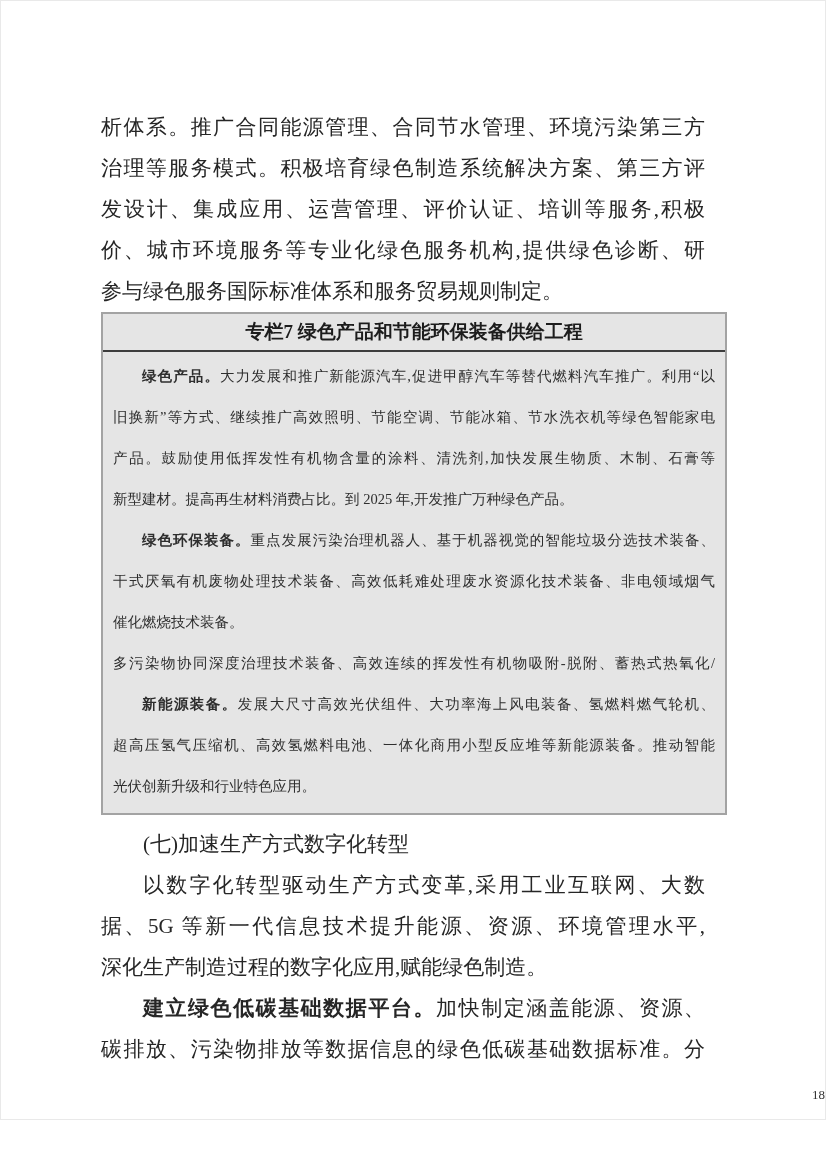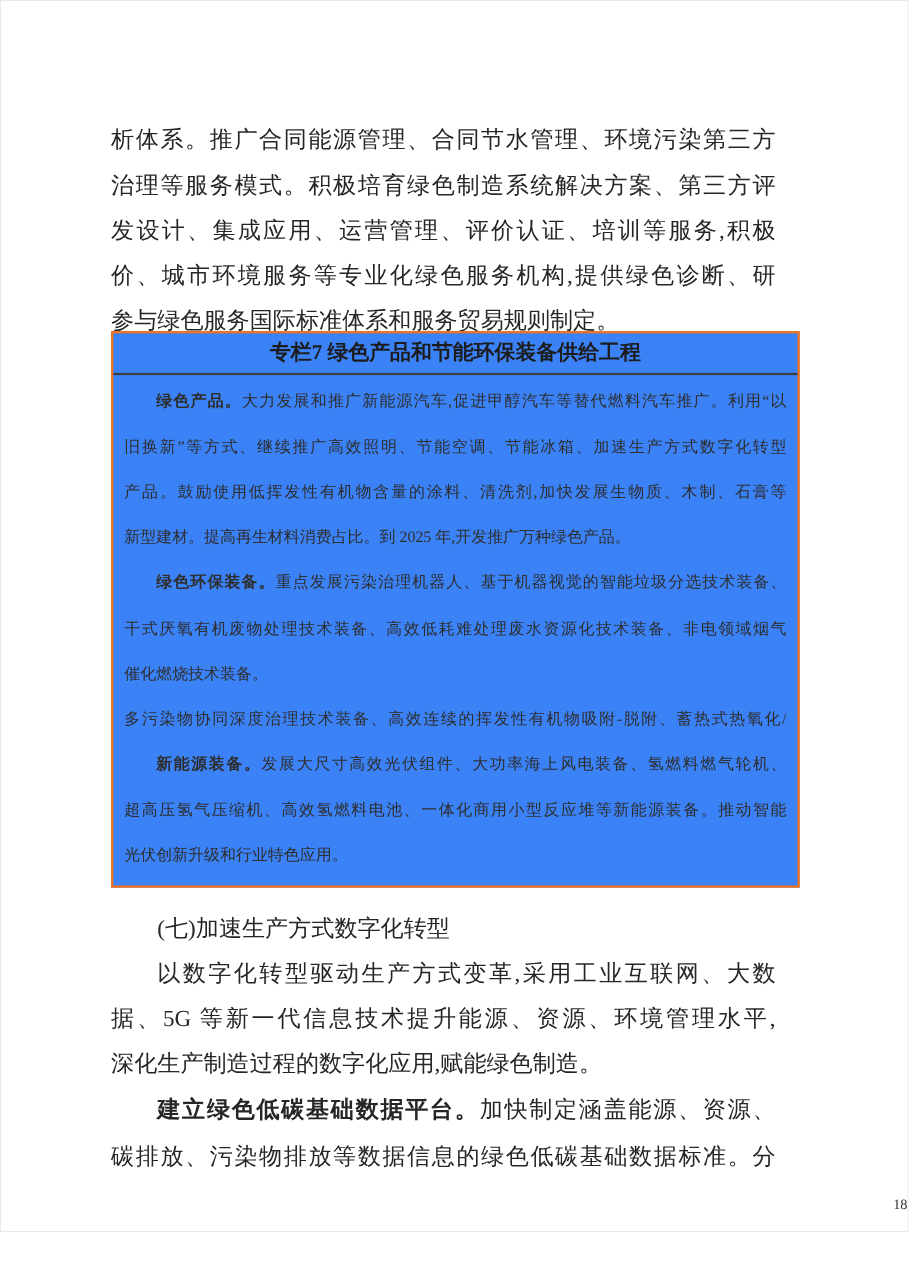--- a/index.html
+++ b/index.html
@@ -15,36 +15,36 @@
     box-sizing: border-box;
   }
   
   .tline {
     text-align: justify;
     text-align-last: justify;
     white-space: nowrap;
   }
   .tline.last { text-align-last: left; }
   .tline.indent { text-indent: 2em; }
-  .lead { font-weight: 700; font-family: Liberation Mono, monospace; }
+  .lead { font-weight: 700; }
 
   .intro {
     position: absolute;
     left: 100px; top: 106px;
     width: 604px;
     font-size: 21px;
     line-height: 41px;
   }
 
   .callout-box {
     position: absolute;
-    left: 100px; top: 300px;
+    left: 100px; top: 311px;
     width: 622px;
-    border: 2px solid #f97316;
-    background: #3b82f6;
+    border: 2px solid #a3a3a3;
+    background: #e5e5e5;
   }
   .box-title {
     height: 36px;
     line-height: 36px;
     border-bottom: 2px solid #3d3d3d;
     text-align: center;
     font-weight: 700;
     font-size: 19px;
     color: #1c1c1c;
   }
@@ -87,21 +87,21 @@
       <div class="tline">发设计、集成应用、运营管理、评价认证、培训等服务,积极</div>
       <div class="tline">价、城市环境服务等专业化绿色服务机构,提供绿色诊断、研</div>
       <div class="tline last">参与绿色服务国际标准体系和服务贸易规则制定。</div>
     </div>
 
   <div class="callout-box">
     <div class="box-title">专栏7 绿色产品和节能环保装备供给工程</div>
     <div class="box-body">
       <div>
           <div class="tline indent"><span class="lead">绿色产品。</span>大力发展和推广新能源汽车,促进甲醇汽车等替代燃料汽车推广。利用“以</div>
-          <div class="tline">旧换新”等方式、继续推广高效照明、节能空调、节能冰箱、加速生产方式数字化转型</div>
+          <div class="tline">旧换新”等方式、继续推广高效照明、节能空调、节能冰箱、节水洗衣机等绿色智能家电</div>
           <div class="tline">产品。鼓励使用低挥发性有机物含量的涂料、清洗剂,加快发展生物质、木制、石膏等</div>
           <div class="tline last">新型建材。提高再生材料消费占比。到 2025 年,开发推广万种绿色产品。</div>
         </div>
       <div>
           <div class="tline indent"><span class="lead">绿色环保装备。</span>重点发展污染治理机器人、基于机器视觉的智能垃圾分选技术装备、</div>
           <div class="tline">干式厌氧有机废物处理技术装备、高效低耗难处理废水资源化技术装备、非电领域烟气</div>
           <div class="tline last">催化燃烧技术装备。</div>
           <div class="tline">多污染物协同深度治理技术装备、高效连续的挥发性有机物吸附-脱附、蓄热式热氧化/</div>
         </div>
       <div>

